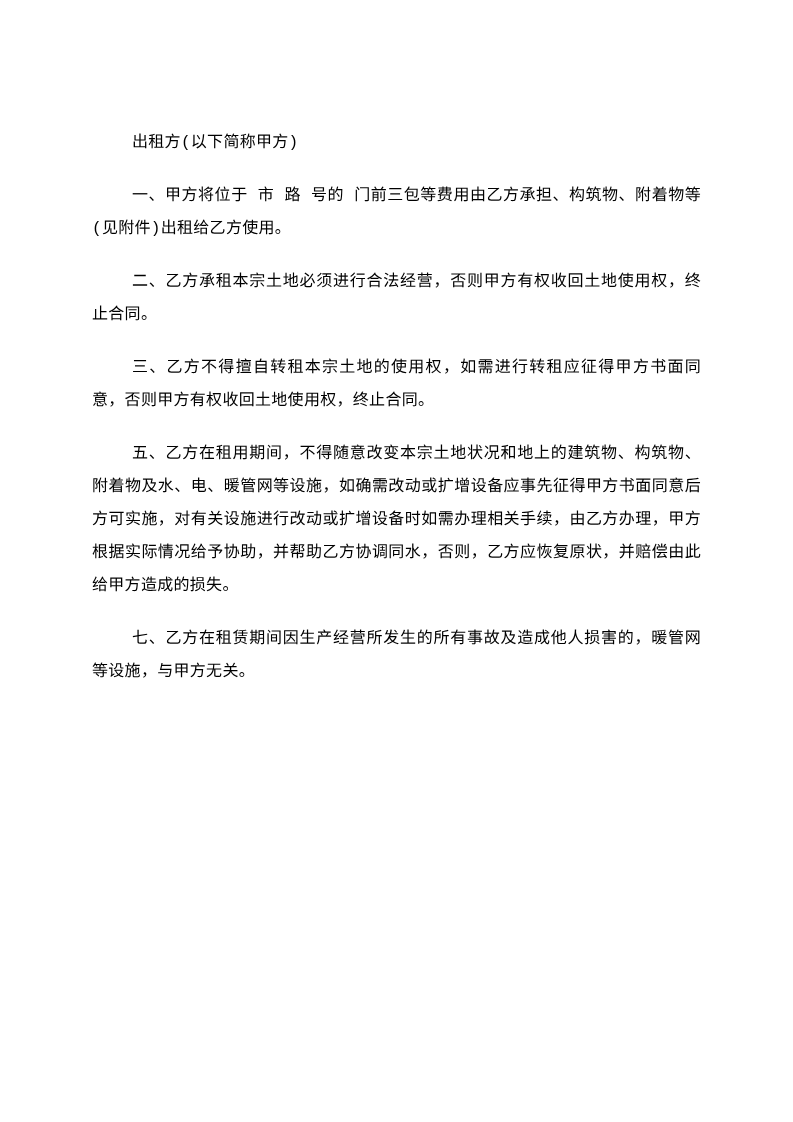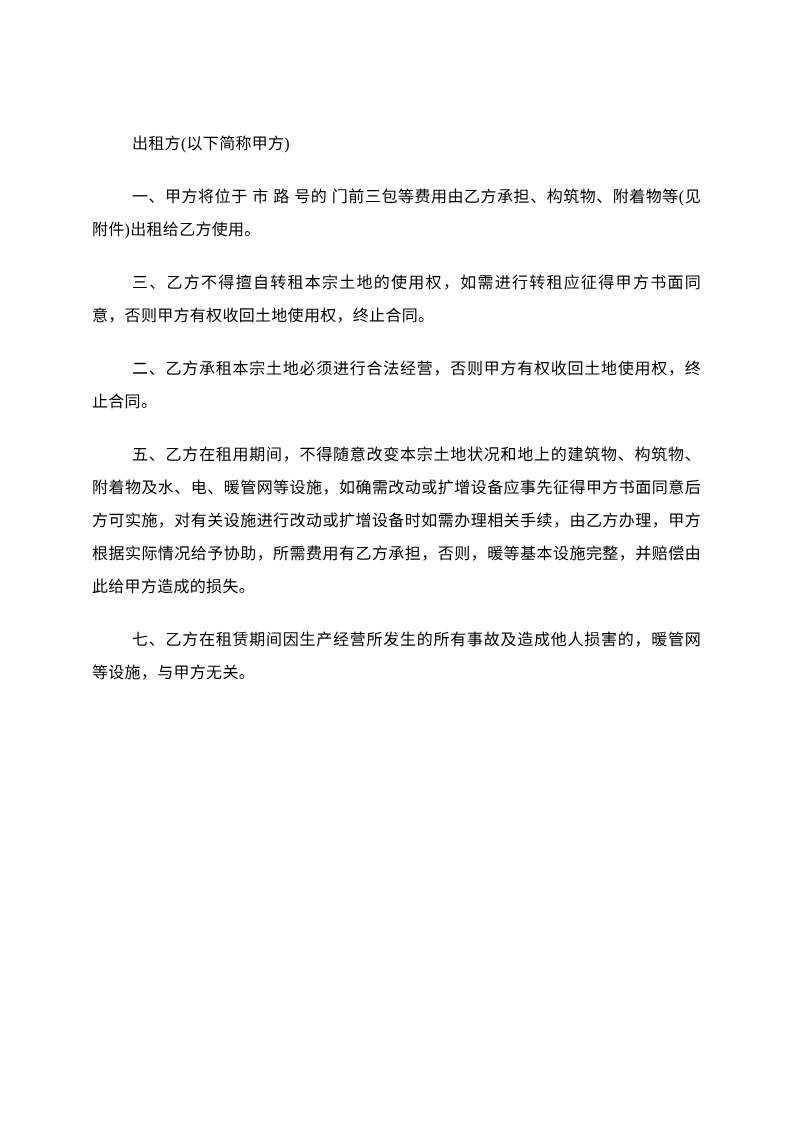--- a/index.html
+++ b/index.html
@@ -11,37 +11,37 @@
     width: 793px;
     height: 1122px;
     overflow: hidden;
   }
   .page {
     box-sizing: border-box;
     width: 793px;
     height: 1122px;
     background: #ffffff;
     padding: 127px 92px 40px 92px;
-    font-family: Liberation Serif, serif;
+    font-family: Liberation Mono, monospace;
     color: #000000;
   }
   .para {
     margin: 0 0 20px 0;
     font-size: 16px;
     line-height: 33px;
     letter-spacing: 0.3px;
     text-align: justify;
     text-justify: inter-character;
     text-indent: 40px;
     word-break: break-all;
   }
 </style>
 </head>
 <body>
 
 <div class="page">
   <p class="para">出租方(以下简称甲方)</p>
   <p class="para">一、甲方将位于 市 路 号的 门前三包等费用由乙方承担、构筑物、附着物等(见附件)出租给乙方使用。</p>
+  <p class="para">二、乙方承租本宗土地必须进行合法经营，否则甲方有权收回土地使用权，终止合同。</p>
   <p class="para">三、乙方不得擅自转租本宗土地的使用权，如需进行转租应征得甲方书面同意，否则甲方有权收回土地使用权，终止合同。</p>
-  <p class="para">二、乙方承租本宗土地必须进行合法经营，否则甲方有权收回土地使用权，终止合同。</p>
-  <p class="para">五、乙方在租用期间，不得随意改变本宗土地状况和地上的建筑物、构筑物、附着物及水、电、暖管网等设施，如确需改动或扩增设备应事先征得甲方书面同意后方可实施，对有关设施进行改动或扩增设备时如需办理相关手续，由乙方办理，甲方根据实际情况给予协助，所需费用有乙方承担，否则，暖等基本设施完整，并赔偿由此给甲方造成的损失。</p>
+  <p class="para">五、乙方在租用期间，不得随意改变本宗土地状况和地上的建筑物、构筑物、附着物及水、电、暖管网等设施，如确需改动或扩增设备应事先征得甲方书面同意后方可实施，对有关设施进行改动或扩增设备时如需办理相关手续，由乙方办理，甲方根据实际情况给予协助，并帮助乙方协调同水，否则，乙方应恢复原状，并赔偿由此给甲方造成的损失。</p>
   <p class="para">七、乙方在租赁期间因生产经营所发生的所有事故及造成他人损害的，暖管网等设施，与甲方无关。</p>
 </div>
 
 </body></html>

